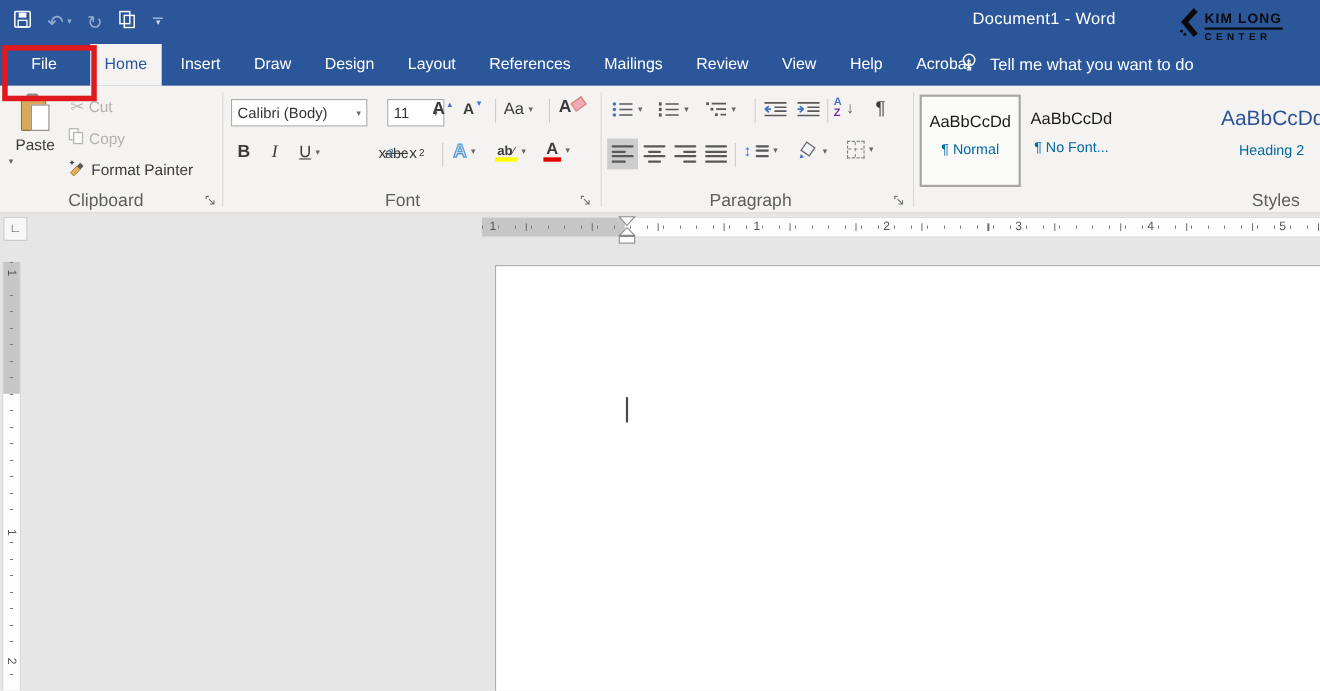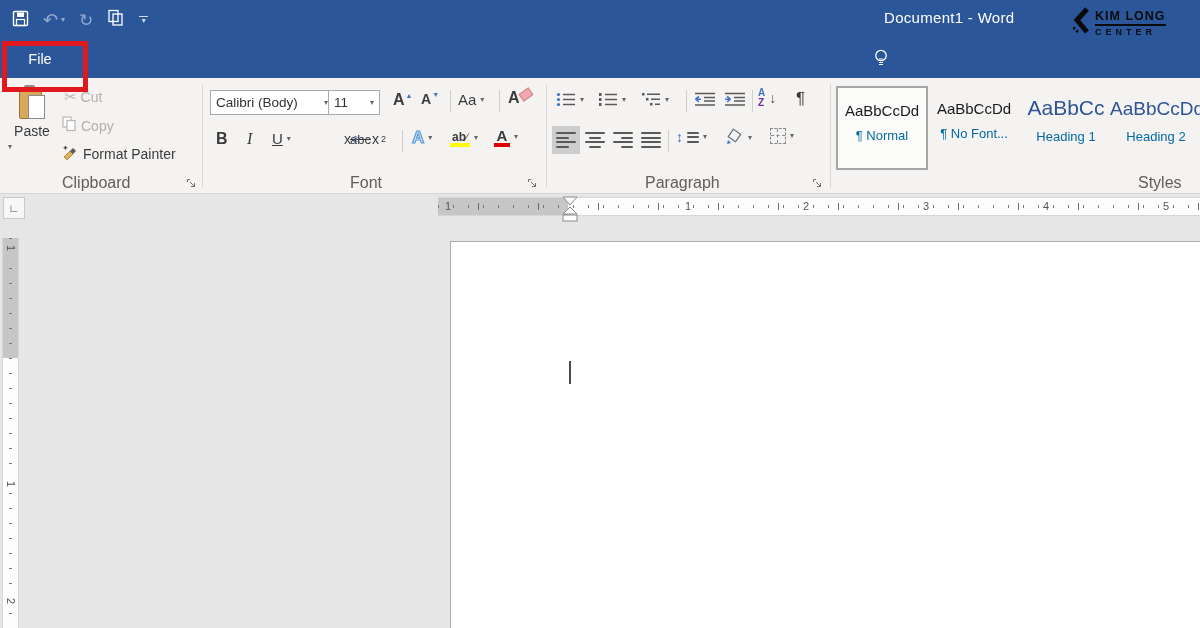--- a/index.html
+++ b/index.html
@@ -126,28 +126,42 @@
       </span>
       <span>
         <div class="t1">KIM LONG</div>
         <div class="t2">CENTER</div>
       </span>
     </div>
   </div>
 
   <div class="abs tabbar">
     <span class="tab tab-file">File</span>
+    <span class="tab-row">
+      <span class="tab active">Home</span>
+      <span class="tab">Insert</span>
+      <span class="tab">Draw</span>
+      <span class="tab">Design</span>
+      <span class="tab">Layout</span>
+      <span class="tab">References</span>
+      <span class="tab">Mailings</span>
+      <span class="tab">Review</span>
+      <span class="tab">View</span>
+      <span class="tab">Help</span>
+      <span class="tab">Acrobat</span>
+    </span>
     <span class="tellme">
       <span>
         <svg width="18" height="20" viewBox="0 0 18 20">
             <circle cx="9" cy="7.5" r="5.2" fill="none" stroke="#fff" stroke-width="1.3"></circle>
             <path d="M7 14.5 h4 M7 16.5 h4" stroke="#fff" stroke-width="1.2"></path>
             <path d="M8 10 v3 M10 10 v3" stroke="#fff" stroke-width="1"></path>
           </svg>
       </span>
+      <span>Tell me what you want to do</span>
     </span>
   </div>
   <div class="abs annot"></div>
 
   <div class="abs ribbon">
 
     <div class="abs" style="left:8px;top:7px;width:48px;text-align:left;">
       <div class="pasteicon" style="margin:0 auto;">
         <span class="board"></span>
           <span class="clip"></span>
@@ -185,21 +199,21 @@
           <path d="M1.5 4 V1.5 H4" fill="none" stroke="#707070"></path>
           <path d="M4 4 L8.5 8.5 M8.5 5 V8.5 H5" fill="none" stroke="#707070"></path>
         </svg>
     </div>
     <div class="abs grp-sep" style="left:202px;"></div>
 
     <div class="abs combo" style="left:210px;top:12px;width:112px;">
       <span>Calibri (Body)</span>
       <span class="caret">▾</span>
     </div>
-    <div class="abs combo" style="left:328px;top:12px;width:40px;gap:12px;">
+    <div class="abs combo" style="left:352px;top:12px;width:40px;gap:12px;">
       <span>11</span>
       <span class="caret">▾</span>
     </div>
     <div class="abs rbtn" style="left:393px;top:13px;font-size:16px;font-weight:bold;">
       <span>A</span>
         <span style="font-size:7px;color:#4472c4;margin:-10px 0 0 -3px;">▲</span>
     </div>
     <div class="abs rbtn" style="left:421px;top:13px;font-size:14px;font-weight:bold;">
       <span>A</span>
         <span style="font-size:7px;color:#4472c4;margin:-10px 0 0 -3px;">▼</span>
@@ -384,24 +398,20 @@
     <div class="abs grp-sep" style="left:830px;"></div>
 
     <div class="abs" style="left:836px;top:8px;width:364px;height:82px;">
       <div class="style-item sel" style="left:0;">
         <div class="style-prev">AaBbCcDd</div>
         <div class="style-name">¶ Normal</div>
       </div>
       <div class="style-item" style="left:94px;">
         <div class="style-prev">AaBbCcDd</div>
         <div class="style-name">¶ No Font...</div>
-      </div>
-      <div class="style-item" style="left:186px;">
-        <div class="style-prev h1">AaBbCc</div>
-        <div class="style-name">Heading 1</div>
       </div>
       <div class="style-item" style="left:274px;width:92px;">
         <div class="style-prev h2">AaBbCcDd</div>
         <div class="style-name">Heading 2</div>
       </div>
     </div>
     <div class="abs grp-label" style="left:1138px;">Styles</div>
   </div>
 
   <div class="abs tabsel">

